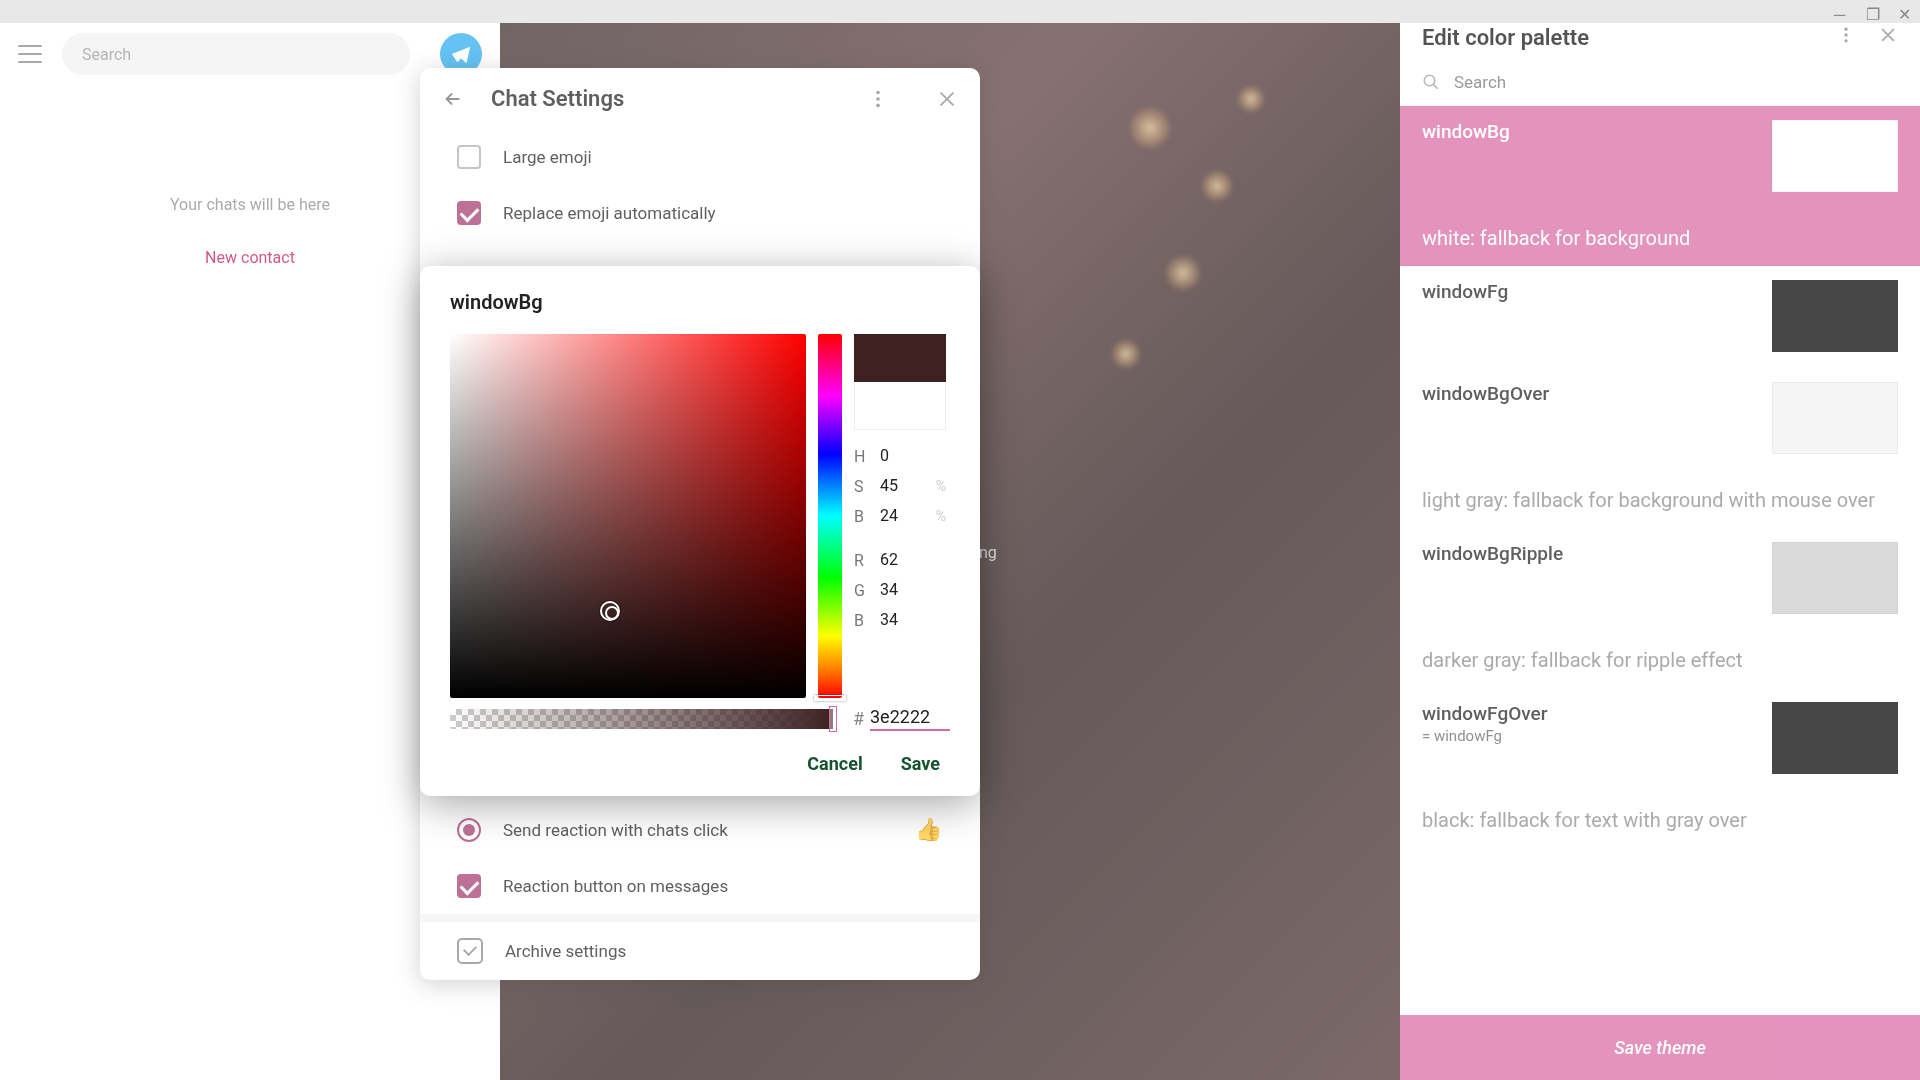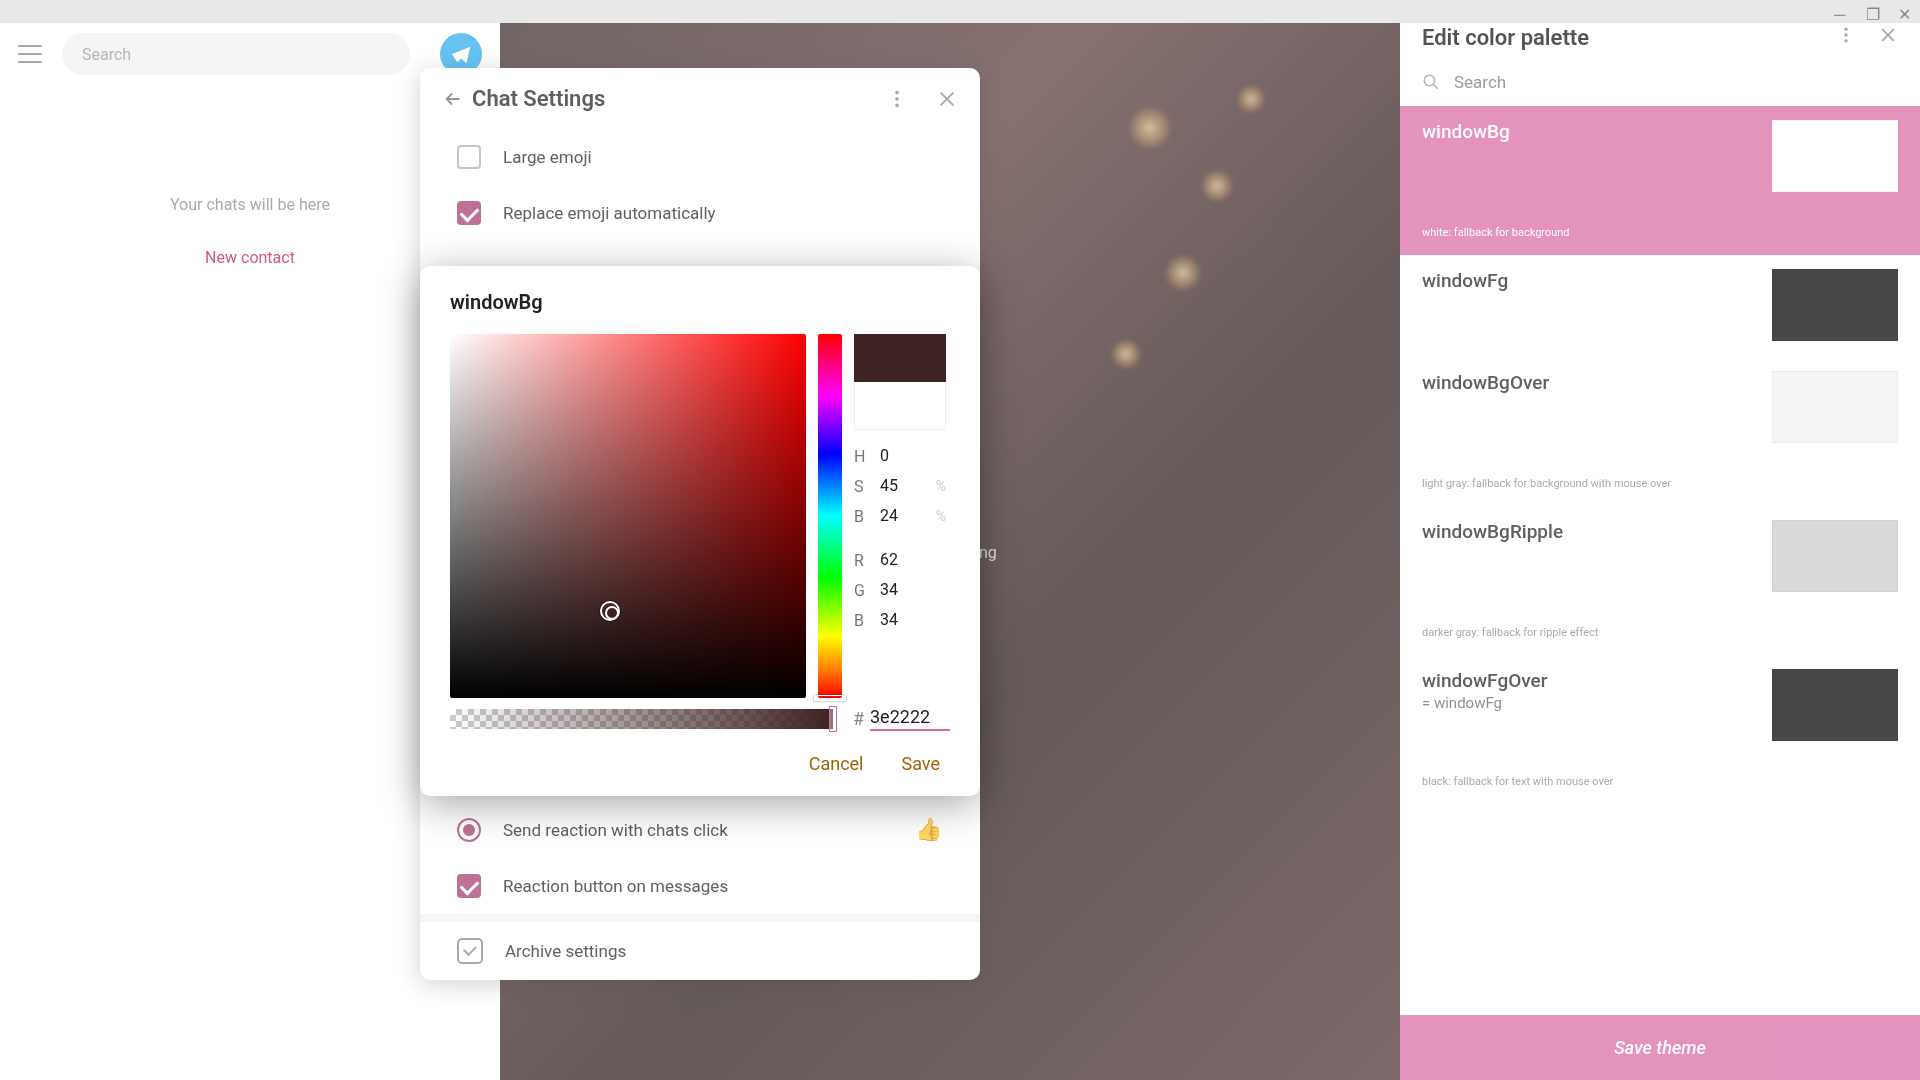--- a/index.html
+++ b/index.html
@@ -27,21 +27,21 @@
   
   .chat-area { flex: 1; position: relative; background: linear-gradient(135deg, #3a2a2a 0%, #5a3a3a 30%, #2a1a1a 60%, #4a3030 100%); overflow: hidden; }
   .bokeh { position: absolute; border-radius: 50%; background: radial-gradient(circle, rgba(255,220,150,0.7) 0%, rgba(255,180,80,0.2) 60%, transparent 100%); filter: blur(2px); }
   .start-msg { position: absolute; left: 50%; top: 50%; transform: translate(-50%, -50%); color: #ddd; font-size: 16px; }
   
   
   .dim-overlay { position: absolute; left: 0; top: 23px; width: 1400px; height: calc(100% - 23px); background: rgba(255,255,255,0.28); pointer-events: none; }
   
   
   .chat-settings { position: absolute; left: 420px; top: 68px; width: 560px; background: #fff; border-radius: 10px; box-shadow: 0 4px 24px rgba(0,0,0,0.25); overflow: hidden; }
-  .cs-header { display: flex; align-items: center; padding: 18px 22px; gap: 8px; }
+  .cs-header { display: flex; align-items: center; padding: 18px 22px; gap: 27px; }
   .cs-back { width: 22px; height: 22px; color: #707070; cursor: pointer; }
   .cs-title { font-size: 22px; font-weight: 600; color: #222; flex: 1; }
   .cs-more { color: #888; width: 22px; cursor: pointer; }
   .cs-close { color: #888; width: 22px; cursor: pointer; margin-left: 20px; }
   .cs-row { display: flex; align-items: center; padding: 16px 37px; gap: 22px; font-size: 17px; color: #222; cursor: pointer; }
   .cs-check { width: 24px; height: 24px; border: 2px solid #b0b0b0; border-radius: 4px; flex-shrink: 0; }
   .cs-check.checked { background: #a63b6e; border-color: #a63b6e; position: relative; }
   .cs-check.checked::after { content: ''; position: absolute; left: 5px; top: 1px; width: 8px; height: 14px; border: solid #fff; border-width: 0 3px 3px 0; transform: rotate(45deg); }
   .cs-radio { width: 24px; height: 24px; border: 2px solid #a63b6e; border-radius: 50%; flex-shrink: 0; position: relative; }
   .cs-radio.checked::after { content: ''; position: absolute; left: 4px; top: 4px; width: 12px; height: 12px; background: #a63b6e; border-radius: 50%; }
@@ -68,37 +68,37 @@
   .cm-field-hint { color: #ccc; font-size: 14px; }
   .cm-spacer { height: 14px; }
   .cm-alpha-row { display:flex; align-items:center; margin-top:8px; gap:10px; }
   .cm-alpha { flex:1; height: 20px; background: linear-gradient(45deg,#ccc 25%,transparent 25%,transparent 75%,#ccc 75%),linear-gradient(45deg,#ccc 25%,#fff 25%,#fff 75%,#ccc 75%); background-size:12px 12px; background-position:0 0,6px 6px; position:relative; border-radius:2px; }
   .cm-alpha::before { content:''; position:absolute; inset:0; background:linear-gradient(to right, transparent, #3e2222); }
   .cm-alpha-cursor { position:absolute; right:-4px; top:-3px; width:8px; height:26px; border:1px solid #d86aa3; background:rgba(255,255,255,0.4);}
   .cm-hex-row { display:flex; align-items:center; gap:6px; margin-top:0; margin-left: 10px;}
   .cm-hex-label { color:#888; font-size:18px; }
   .cm-hex-val { color:#222; font-size:18px; border:none; border-bottom:2px solid #d86aa3; width: 80px; padding-bottom:2px; }
   .cm-buttons { display:flex; justify-content:flex-end; gap:38px; margin-top:22px; padding-right:10px; }
-  .cm-btn { color:#a16207; font-size:18px; font-weight:400; cursor:pointer; background:none; border:none; }
+  .cm-btn { color:#14532d; font-size:18px; font-weight:700; cursor:pointer; background:none; border:none; }
   
   
   .right-panel { width: 520px; background: #fff; display: flex; flex-direction: column; position: relative; }
   .rp-header { display:flex; align-items:flex-start; padding: 2px 22px 12px 22px; }
   .rp-title { font-size: 22px; font-weight: 600; color: #111; flex:1; }
   .rp-more { color:#888; width:20px; cursor:pointer; margin-right: 22px; }
   .rp-close { color:#888; width:20px; cursor:pointer; }
   .rp-search { display:flex; align-items:center; padding: 10px 22px 14px 22px; gap:14px; color:#999; }
   .rp-search svg { width:18px; height:18px; stroke:#999; }
   .rp-search input { border:none; outline:none; font-size:17px; flex:1; color:#222; }
   .rp-list { flex:1; overflow:hidden; position:relative; }
   .rp-item { padding: 14px 22px 16px 22px; }
   .rp-item-top { display:flex; align-items:flex-start; justify-content:space-between; }
   .rp-item-name { font-size: 19px; font-weight: 500; }
   .rp-item-sub { font-size: 15px; margin-top: 2px; }
-  .rp-item-desc { font-size: 11px; margin-top: 34px; }
+  .rp-item-desc { font-size: 20px; margin-top: 34px; }
   .rp-swatch { width: 126px; height: 72px; border:1px solid rgba(0,0,0,0.05); }
   .rp-item.selected { background: #d86aa3; color:#fff; }
   .rp-item.selected .rp-item-desc { color: #fff; }
   .rp-item:not(.selected) .rp-item-name { color:#222; }
   .rp-item:not(.selected) .rp-item-desc { color:#8a8a8a; }
   .rp-item:not(.selected) .rp-item-sub { color:#666; }
   .rp-save { background:#d86aa3; color:#fff; text-align:center; padding:22px; font-size:18px; font-weight:500; cursor:pointer;font-style:italic; }
   .rp-dim { position:absolute; inset:0; background: rgba(255,255,255,0.28); pointer-events:none; }
   
   svg { display:block; }
@@ -203,21 +203,21 @@
           <div class="rp-item-desc">darker gray: fallback for ripple effect</div>
         </div>
         <div class="rp-item">
           <div class="rp-item-top">
             <div>
               <div class="rp-item-name">windowFgOver</div>
               <div class="rp-item-sub">= windowFg</div>
             </div>
             <div class="rp-swatch" style="background:#000000"></div>
           </div>
-          <div class="rp-item-desc">black: fallback for text with mouse over</div>
+          <div class="rp-item-desc">black: fallback for text with gray over</div>
         </div>
       </div>
     <div class="rp-save">Save theme</div>
     <div class="rp-dim"></div>
   </div>
 </div>
 
 <div class="chat-settings">
   <div class="cs-header">
     <svg class="cs-back" viewBox="0 0 24 24" fill="none" stroke="currentColor" stroke-width="2">

